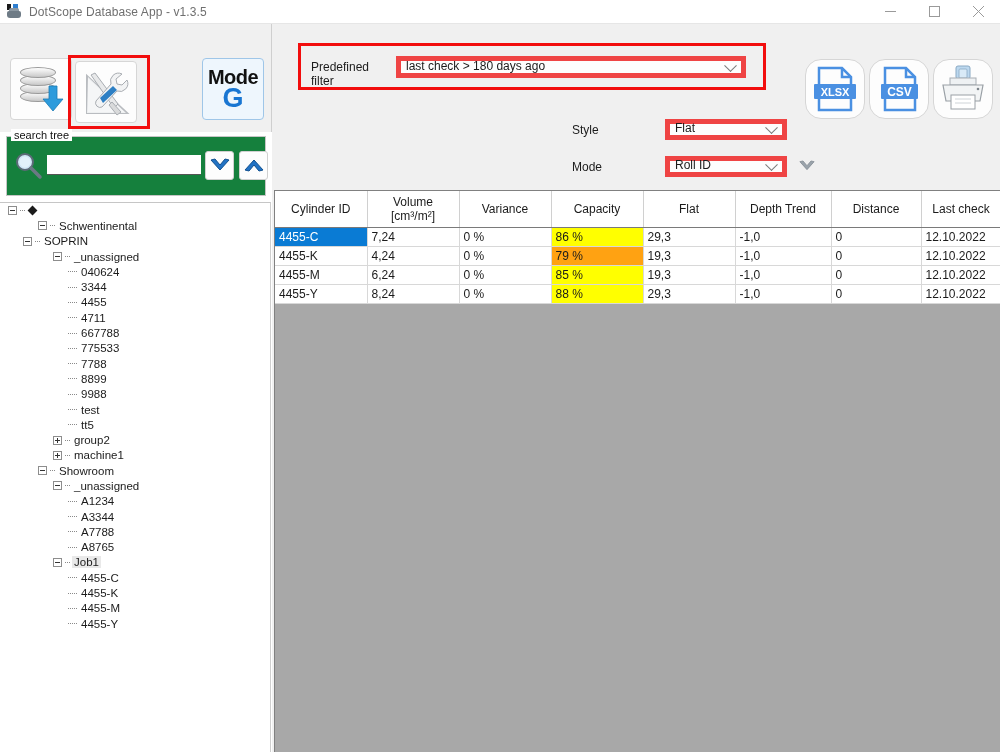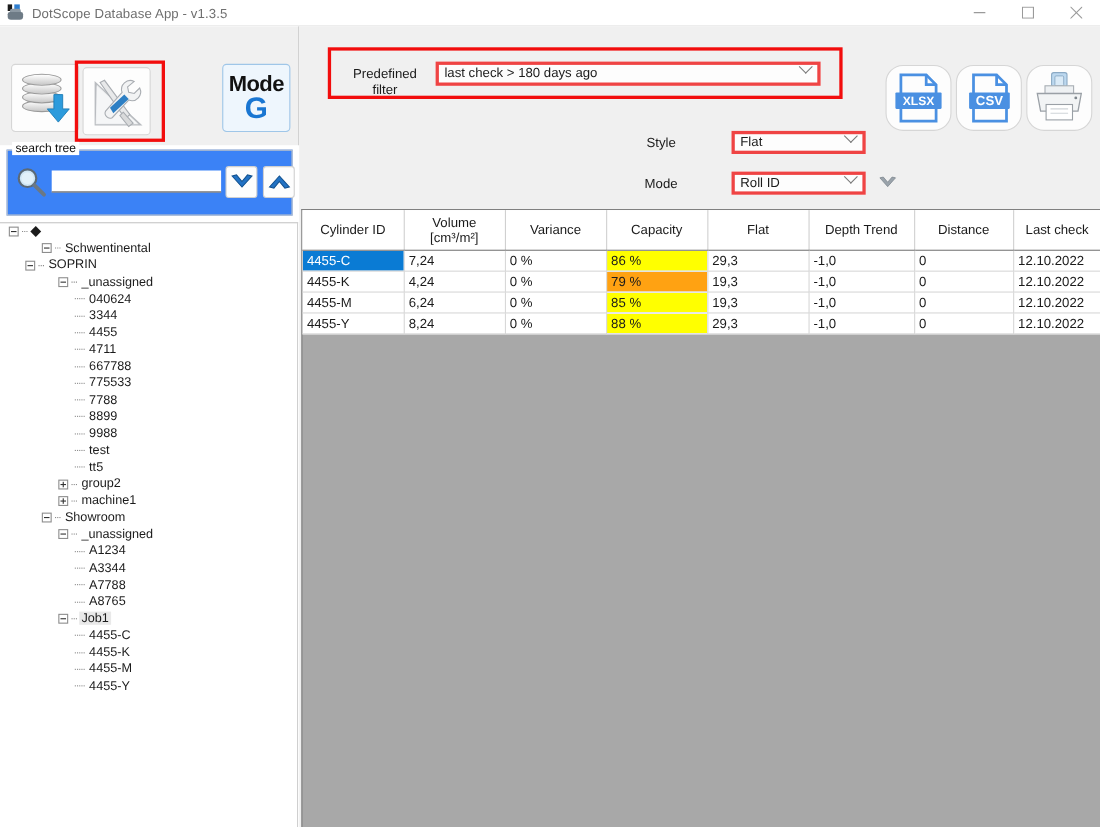--- a/index.html
+++ b/index.html
@@ -102,21 +102,21 @@
   }
 
   
   .tools-icon { position: absolute; left: 6px; top: 6px; width: 50px; height: 50px; }
 
   
   .search-group {
     position: absolute; left: 6px; top: 112px;
     width: 260px; height: 60px;
     border: 1px solid #c6c6c6;
-    background: #3b82f6;
+    background: #15803d;
   }
   .search-label {
     position: absolute; left: 4px; top: -8px;
     background: #ffffff; padding: 0 3px;
     font-size: 11px; color: #111;
   }
   .search-icon-box {
     position: absolute; left: 6px; top: 13px; width: 30px; height: 30px;
   }
   .search-input {
@@ -184,27 +184,27 @@
     background: #f0f0f0;
   }
   .filter-box {
     position: absolute; left: 26px; top: 19px;
     width: 468px; height: 47px;
     border: 3px solid #f20d0d;
     background: #f0f0f0;
   }
   .row-label {
     position: absolute; font-size: 12px; color: #1b1b1b;
-    text-align: center;
+    text-align: left;
   }
   .combo {
     position: absolute;
-    background: #fdfdfd; border: 3px solid #ef4444;
+    background: #fdfdfd; border: 5px solid #ef4444;
     font-size: 12px; color: #1b1b1b;
-    display: flex; align-items: flex-start;
+    display: flex; align-items: flex-end;
     padding-left: 5px;
     gap: 45px;
   }
   .combo .arrow {
     margin-left: auto; margin-right: 6px;
     width: 9px; height: 9px;
     border-right: 1.3px solid #7a7a7a;
     border-bottom: 1.3px solid #7a7a7a;
     transform: rotate(45deg) translate(-2px,-2px);
   }

